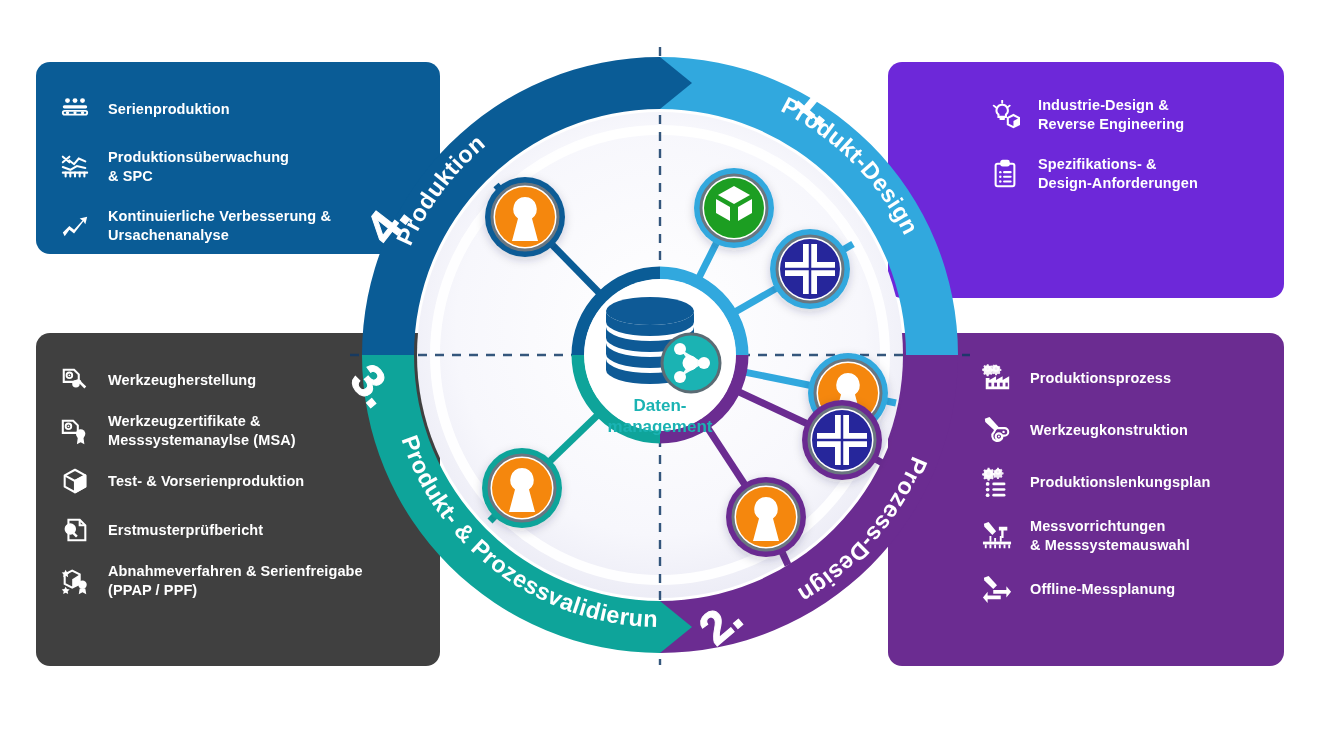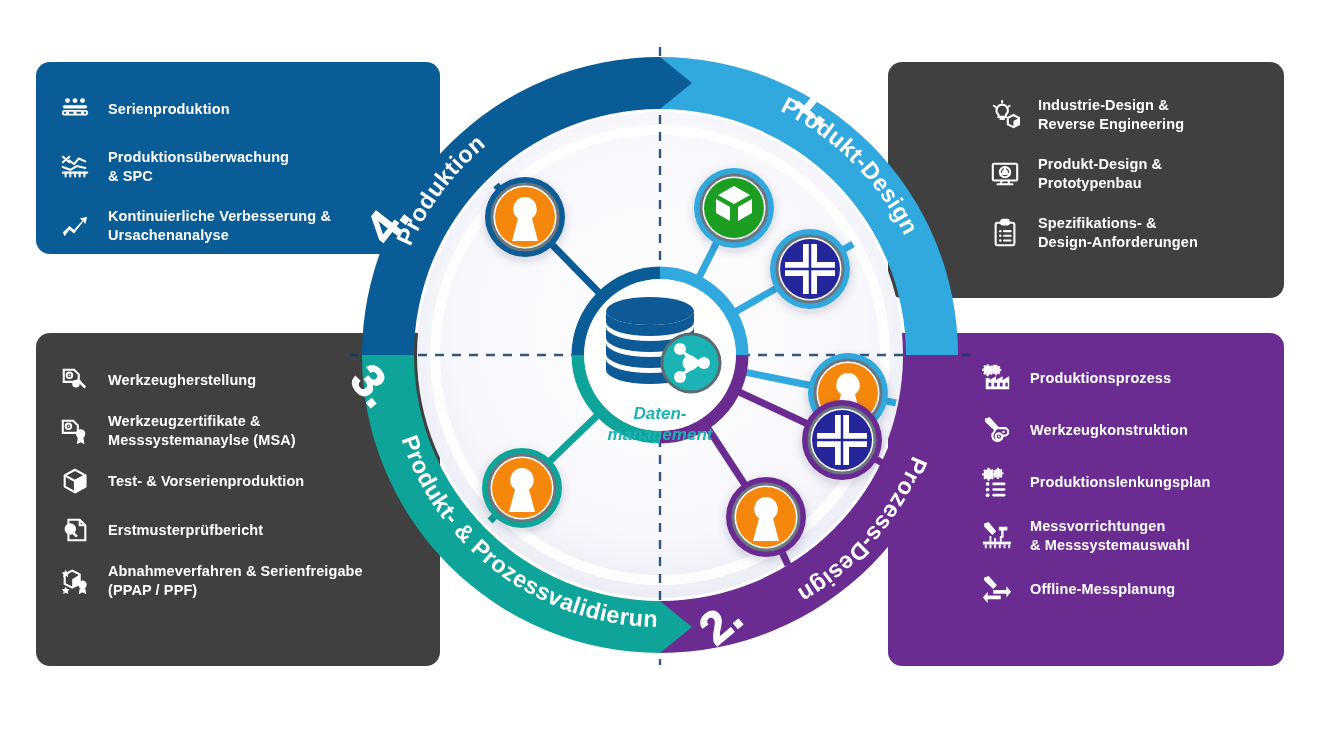--- a/index.html
+++ b/index.html
@@ -16,40 +16,40 @@
 
   
   #panel-production{left:36px;top:62px;width:404px;height:192px;background:#0A5C96;}
   #panel-production .prow{margin-bottom:22px;}
   #panel-production .prow:last-child{margin-bottom:0;}
 
   #panel-validation{left:36px;top:333px;width:404px;height:333px;background:#404040;}
   #panel-validation .prow{margin-bottom:15px;}
   #panel-validation .prow:last-child{margin-bottom:0;}
 
-  #panel-product-design{left:888px;top:62px;width:396px;height:236px;background:#404040;}
+  #panel-product-design{left:888px;top:62px;width:396px;height:236px;background:#6d28d9;}
   #panel-product-design .prow{margin-bottom:22px;}
   #panel-product-design .prow:last-child{margin-bottom:12px;}
 
   #panel-process-design{left:888px;top:333px;width:396px;height:333px;background:#6B2C91;}
   #panel-process-design .prow{margin-bottom:18px;}
   #panel-process-design .prow:last-child{margin-bottom:0;}
 
   #panel-production .panel-rows{padding-top:10px;}
   #panel-product-design .panel-rows{padding-top:14px;padding-left:78px;}
   #panel-process-design .panel-rows{padding-top:8px;padding-left:70px;}
   #panel-validation .panel-rows{padding-top:10px;}
 
   
   #wheel{position:absolute;left:330px;top:25px;width:660px;height:660px;}
   #wheel svg{position:absolute;left:0;top:0;width:660px;height:660px;overflow:visible;}
   .arclabel{font-size:23.5px;font-weight:bold;fill:#ffffff;letter-spacing:.4px;}
 
-  #hub-label{position:absolute;left:0;top:12px;width:660px;height:660px;
-             pointer-events:none;font-style:italic;}
+  #hub-label{position:absolute;left:0;top:4px;width:660px;height:660px;
+             pointer-events:none;}
   .hubtext{position:absolute;left:245px;top:367px;width:170px;text-align:center;
            color:#1BB3B3;font-size:17px;font-weight:bold;line-height:1.22;}
 </style>
 </head>
 <body>
 
 <div class="panel" id="panel-production">
   <div class="panel-rows">
 
     <div class="prow">
@@ -194,35 +194,20 @@
           <path d="M19 19 L25 16 L31 19 L31 26 L25 29 L19 26 Z" fill="none" stroke="#fff" stroke-width="2.2"></path>
           <path d="M25 22.5 L31 19 L31 26 L25 29 Z"></path>
         </svg>
       </span>
       <span class="ptxt">
         <span>Industrie-Design &amp;</span><br>
         <span>Reverse Engineering</span>
       </span>
     </div>
 
-    <div class="prow">
-      <span class="pico">
-        <svg viewBox="0 0 32 32" fill="none" stroke="#fff" stroke-width="2.2">
-          <rect x="3" y="5" width="26" height="18" rx="1.5"></rect>
-          <path d="M12 23 L12 27 M20 23 L20 27 M8 27 L24 27" stroke-linecap="round"></path>
-          <circle cx="16" cy="14" r="5.5"></circle>
-          <circle cx="16" cy="14" r="2" fill="#fff"></circle>
-          <path d="M16 8.5 L16 12 M11.5 16.5 L14.5 15 M20.5 16.5 L17.5 15"></path>
-        </svg>
-      </span>
-      <span class="ptxt">
-        <span>Produkt-Design &amp;</span><br>
-        <span>Prototypenbau</span>
-      </span>
-    </div>
 
     <div class="prow">
       <span class="pico">
         <svg viewBox="0 0 32 32" fill="none" stroke="#fff" stroke-width="2.2">
           <rect x="6" y="5" width="20" height="24" rx="2"></rect>
           <rect x="12" y="2" width="8" height="5" rx="1.5" fill="#fff"></rect>
           <circle cx="11" cy="14" r="1.3" fill="#fff" stroke="none"></circle>
           <circle cx="11" cy="19" r="1.3" fill="#fff" stroke="none"></circle>
           <circle cx="11" cy="24" r="1.3" fill="#fff" stroke="none"></circle>
           <path d="M15 14 L22 14 M15 19 L22 19 M15 24 L22 24" stroke-linecap="round"></path>

